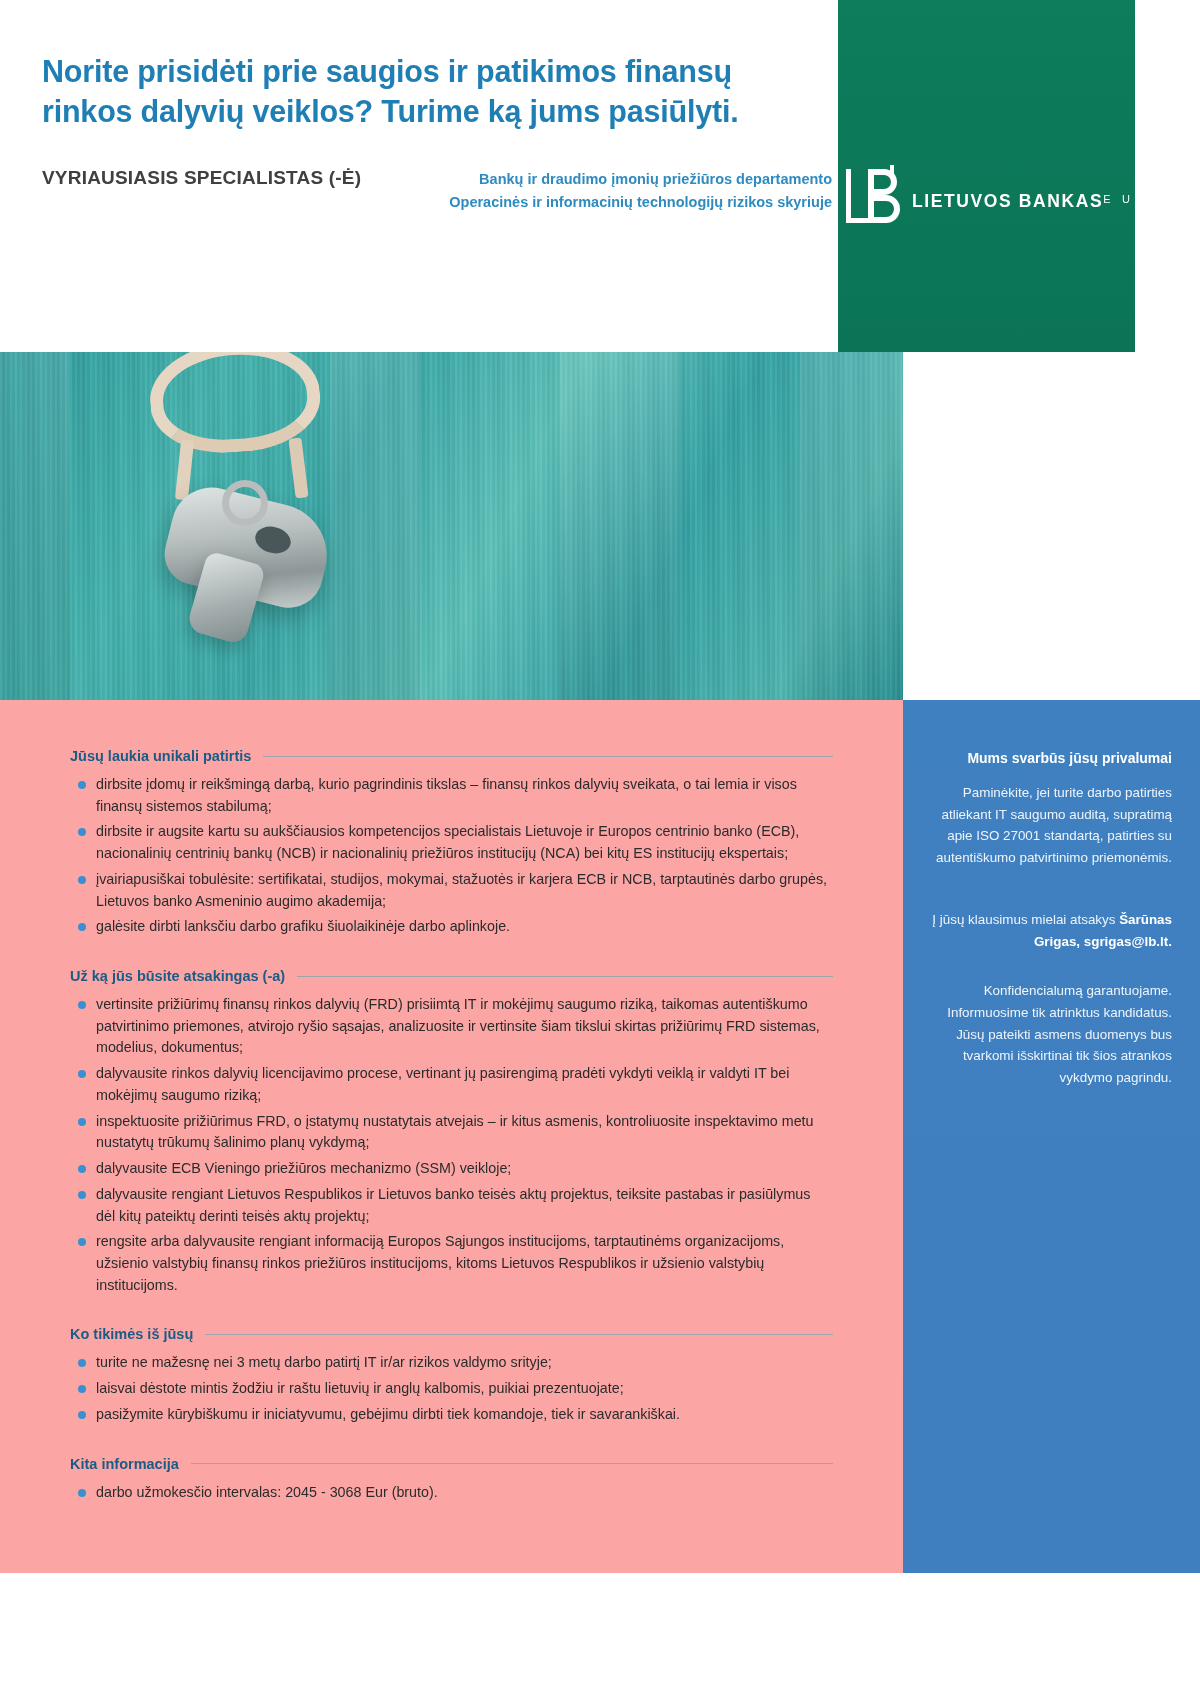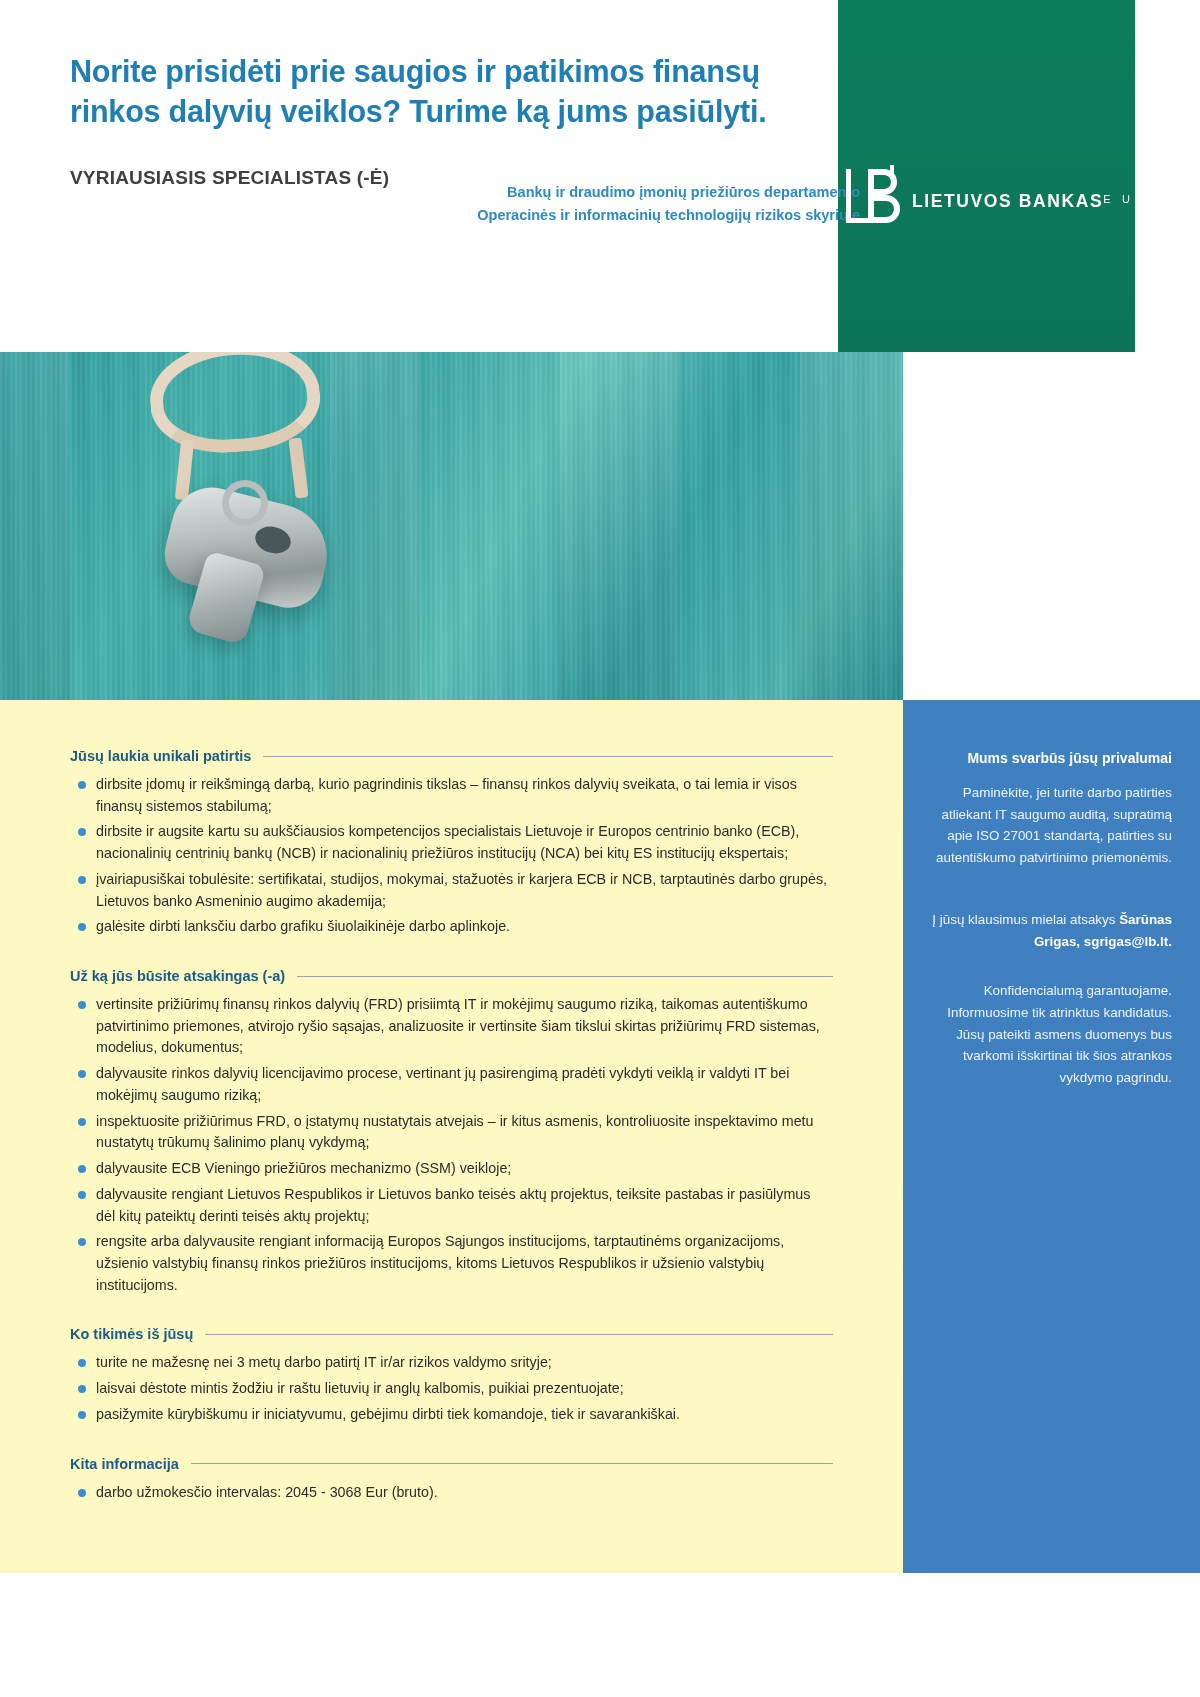--- a/index.html
+++ b/index.html
@@ -18,21 +18,21 @@
 
   
   .header {
     display: flex;
     width: 1200px;
     height: 352px;
   }
   .header-left {
     width: 838px;
     background: #ffffff;
-    padding: 52px 0 0 70px;
+    padding: 52px 0 0 42px;
     position: relative;
   }
   .headline {
     color: #1f7fb5;
     font-size: 30.5px;
     font-weight: bold;
     line-height: 1.30;
     letter-spacing: -0.2px;
     width: 740px;
     margin: 0;
@@ -52,21 +52,20 @@
     width: 320px;
   }
   .dept {
     color: #2e8bc0;
     font-size: 14.5px;
     font-weight: bold;
     line-height: 1.55;
     text-align: right;
     width: 400px;
     padding-top: 3px;
-    margin-top: 13px;
   }
   .header-right {
     width: 297px;
     background: #0f7a5a;
     background: linear-gradient(180deg,#0d7d5b 0%, #0b7457 100%);
     color: #ffffff;
     display: flex;
     flex-direction: row;
     align-items: center;
     padding-top: 40px;
@@ -209,21 +208,21 @@
     background: #ffffff;
   }
 
   
   .content {
     display: flex;
     width: 1200px;
   }
   .main {
     width: 903px;
-    background: #fef9c3;
+    background: #fca5a5;
     padding: 48px 70px 40px 70px;
   }
   .aside {
     width: 297px;
     background: #3c7ebf;
     background: linear-gradient(180deg,#3f80c0 0%, #3f7fbf 100%);
     color: #ffffff;
     padding: 50px 28px 40px 28px;
     text-align: right;
   }

